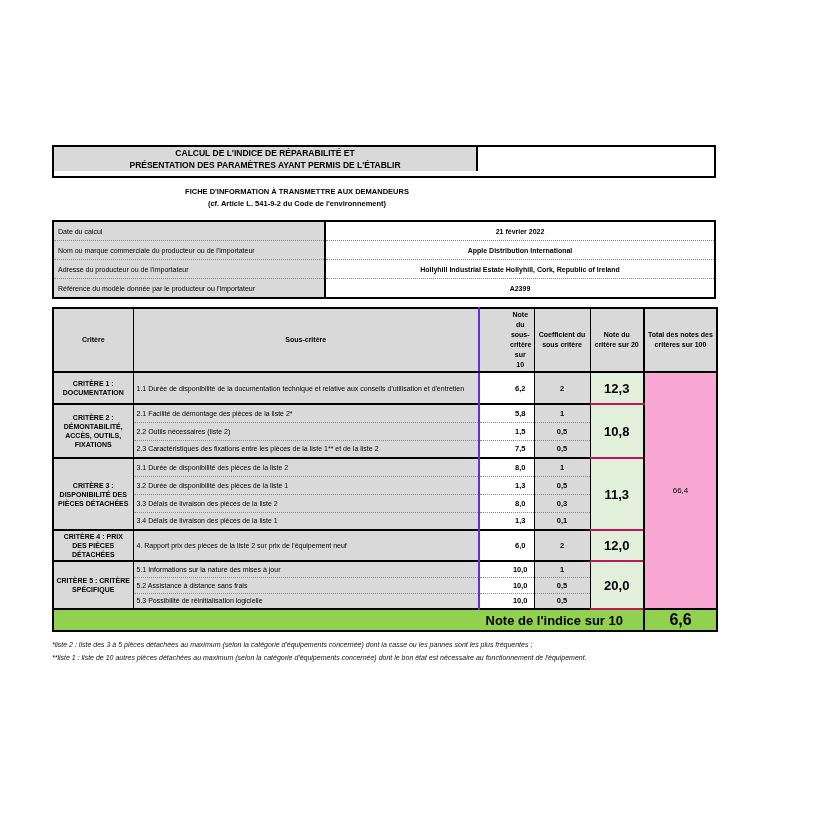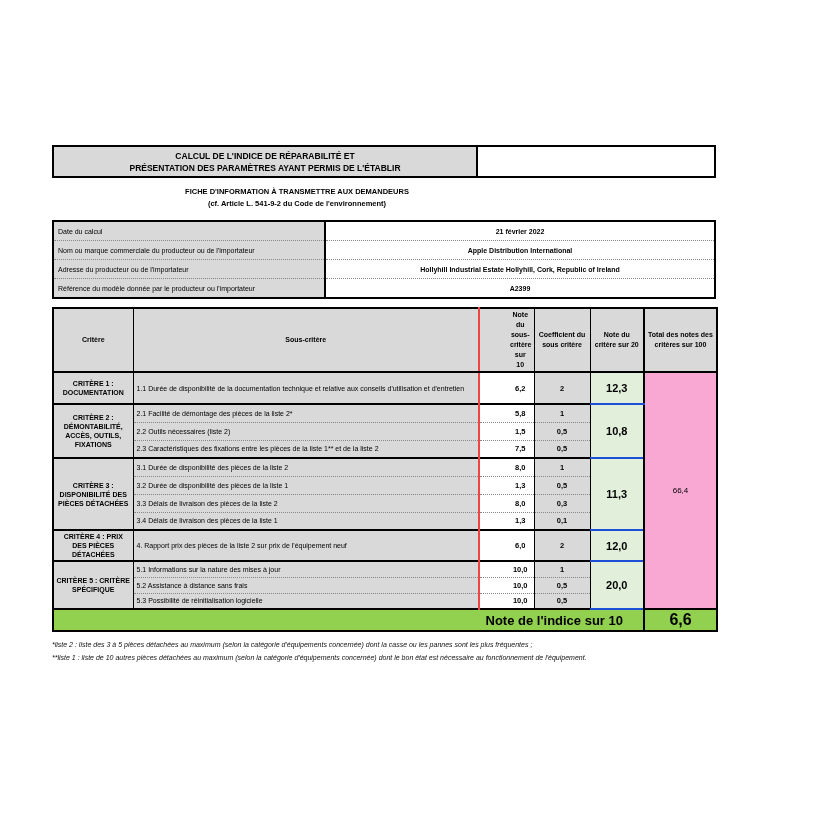--- a/index.html
+++ b/index.html
@@ -4,21 +4,21 @@
 <style>
   html,body{margin:0;padding:0;}
   body{
     width:815px;height:815px;background:#ffffff;
     font-family:"Liberation Sans",sans-serif;color:#000;
     position:relative;overflow:hidden;
   }
   .content{position:absolute;left:52px;top:145px;width:664px;}
 
   
-  .title-box{display:flex;border:2px solid #000;height:33px;box-sizing:border-box;background:#fff;}
+  .title-box{display:flex;border:2px solid #000;height:33px;box-sizing:border-box;background:#fff;flex-direction:column;}
   .title-main{
     width:424px;box-sizing:border-box;background:#d9d9d9;border-right:2px solid #000;
     display:flex;flex-direction:column;justify-content:center;text-align:center;
     font-weight:bold;font-size:8.5px;line-height:12px;
   }
   .title-cat{
     flex:1;display:flex;align-items:center;justify-content:center;
     font-weight:bold;font-style:italic;font-size:7.5px;
   }
 
@@ -33,30 +33,30 @@
   .info-table td.value{text-align:center;font-weight:bold;}
 
   
   .main-table{margin-top:8px;width:664px;border-collapse:collapse;border:2px solid #000;table-layout:fixed;}
   .main-table th,.main-table td{padding:1px 3px;box-sizing:border-box;}
   .main-table th{
     background:#d9d9d9;height:52px;font-size:7px;font-weight:bold;text-align:center;vertical-align:middle;
     border-left:1px solid #000;border-right:1px solid #000;border-bottom:2px solid #000;line-height:10px;
   }
   .main-table td{border-left:1px solid #000;border-right:1px solid #000;font-size:7px;vertical-align:middle;}
-  th.h-note10,td.note10{border-left:2px solid #ef4444;padding-left:30px;}
+  th.h-note10,td.note10{border-left:2px solid #6d28d9;padding-left:30px;}
   th.h-total,td.total-cell,td.index-value{border-left:2px solid #000;}
 
   td.crit{background:#d9d9d9;font-weight:bold;text-align:center;line-height:9px;
           border-top:2px solid #000;border-bottom:2px solid #000;padding:1px 2px;}
   td.sub{background:#d9d9d9;text-align:left;line-height:9px;}
   td.note10{background:#ffffff;font-weight:bold;text-align:center;font-size:7.5px;}
   td.coeff{background:#d9d9d9;font-weight:bold;text-align:center;font-size:7.5px;}
-  td.note20{background:#e2efda;font-weight:bold;text-align:center;font-size:11px;
-            border-top:2px solid #000;border-bottom:2px solid #1d4ed8;}
+  td.note20{background:#e2efda;font-weight:bold;text-align:center;font-size:13px;
+            border-top:2px solid #000;border-bottom:2px solid #be185d;}
   td.total-cell{background:#f9a8d4;font-weight:normal;text-align:center;font-size:8px;border-bottom:2px solid #000;}
 
   tr.group-first td.sub,tr.group-first td.note10,tr.group-first td.coeff{border-top:2px solid #000;}
   tr.cont td{border-top:1px dotted #888;}
 
   tr.r-tall td{height:32px;}
   tr.r-short td{height:18px;}
   tr.r-mid td{height:26px;}
   tr.r-tiny td{height:16px;}
 

